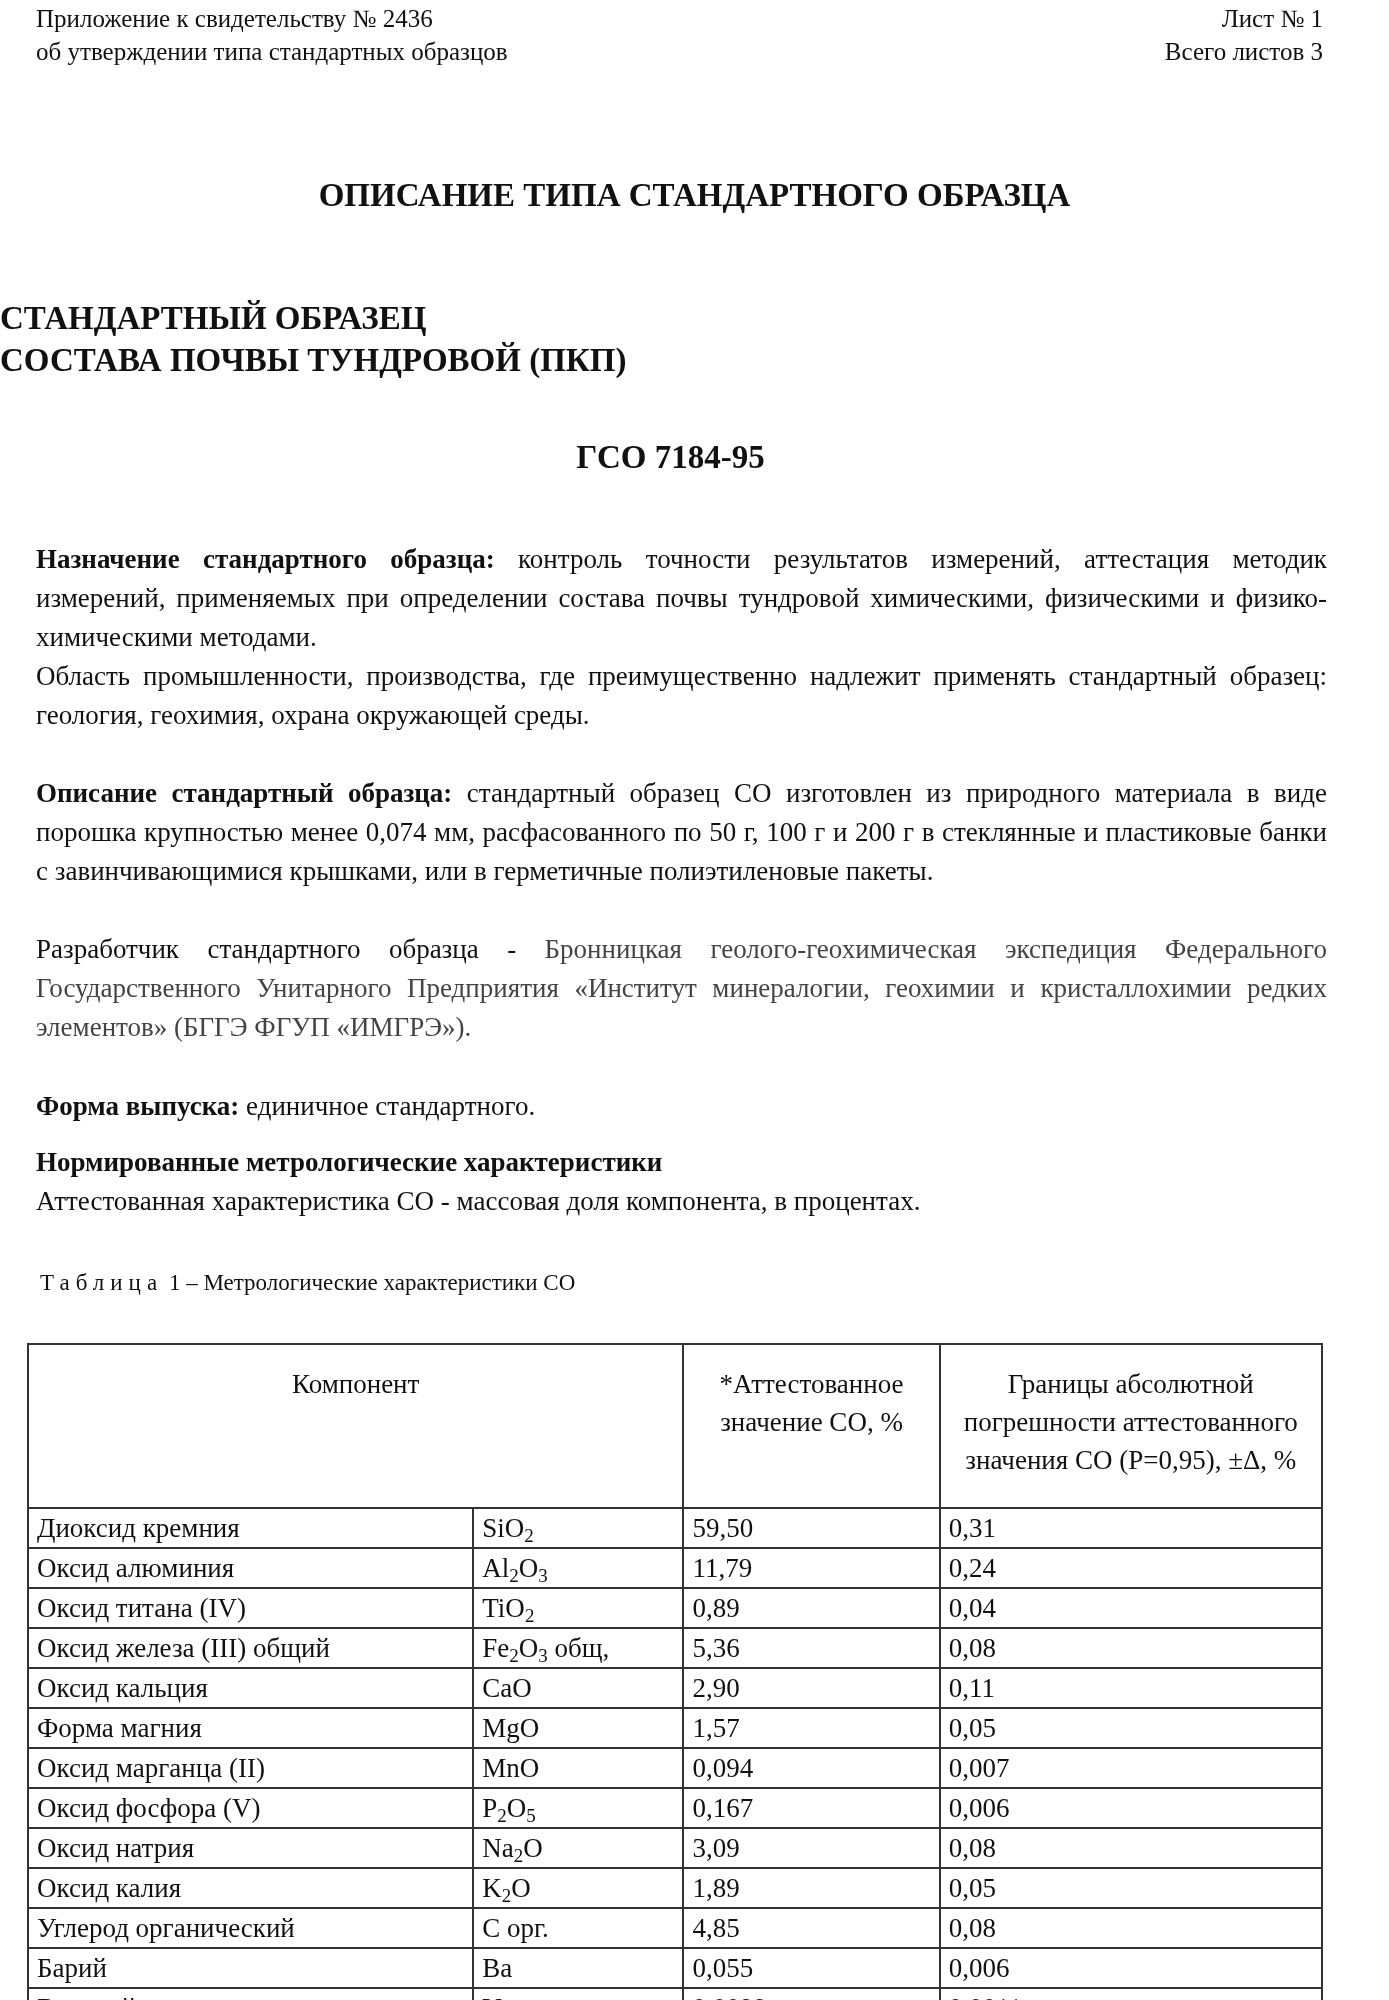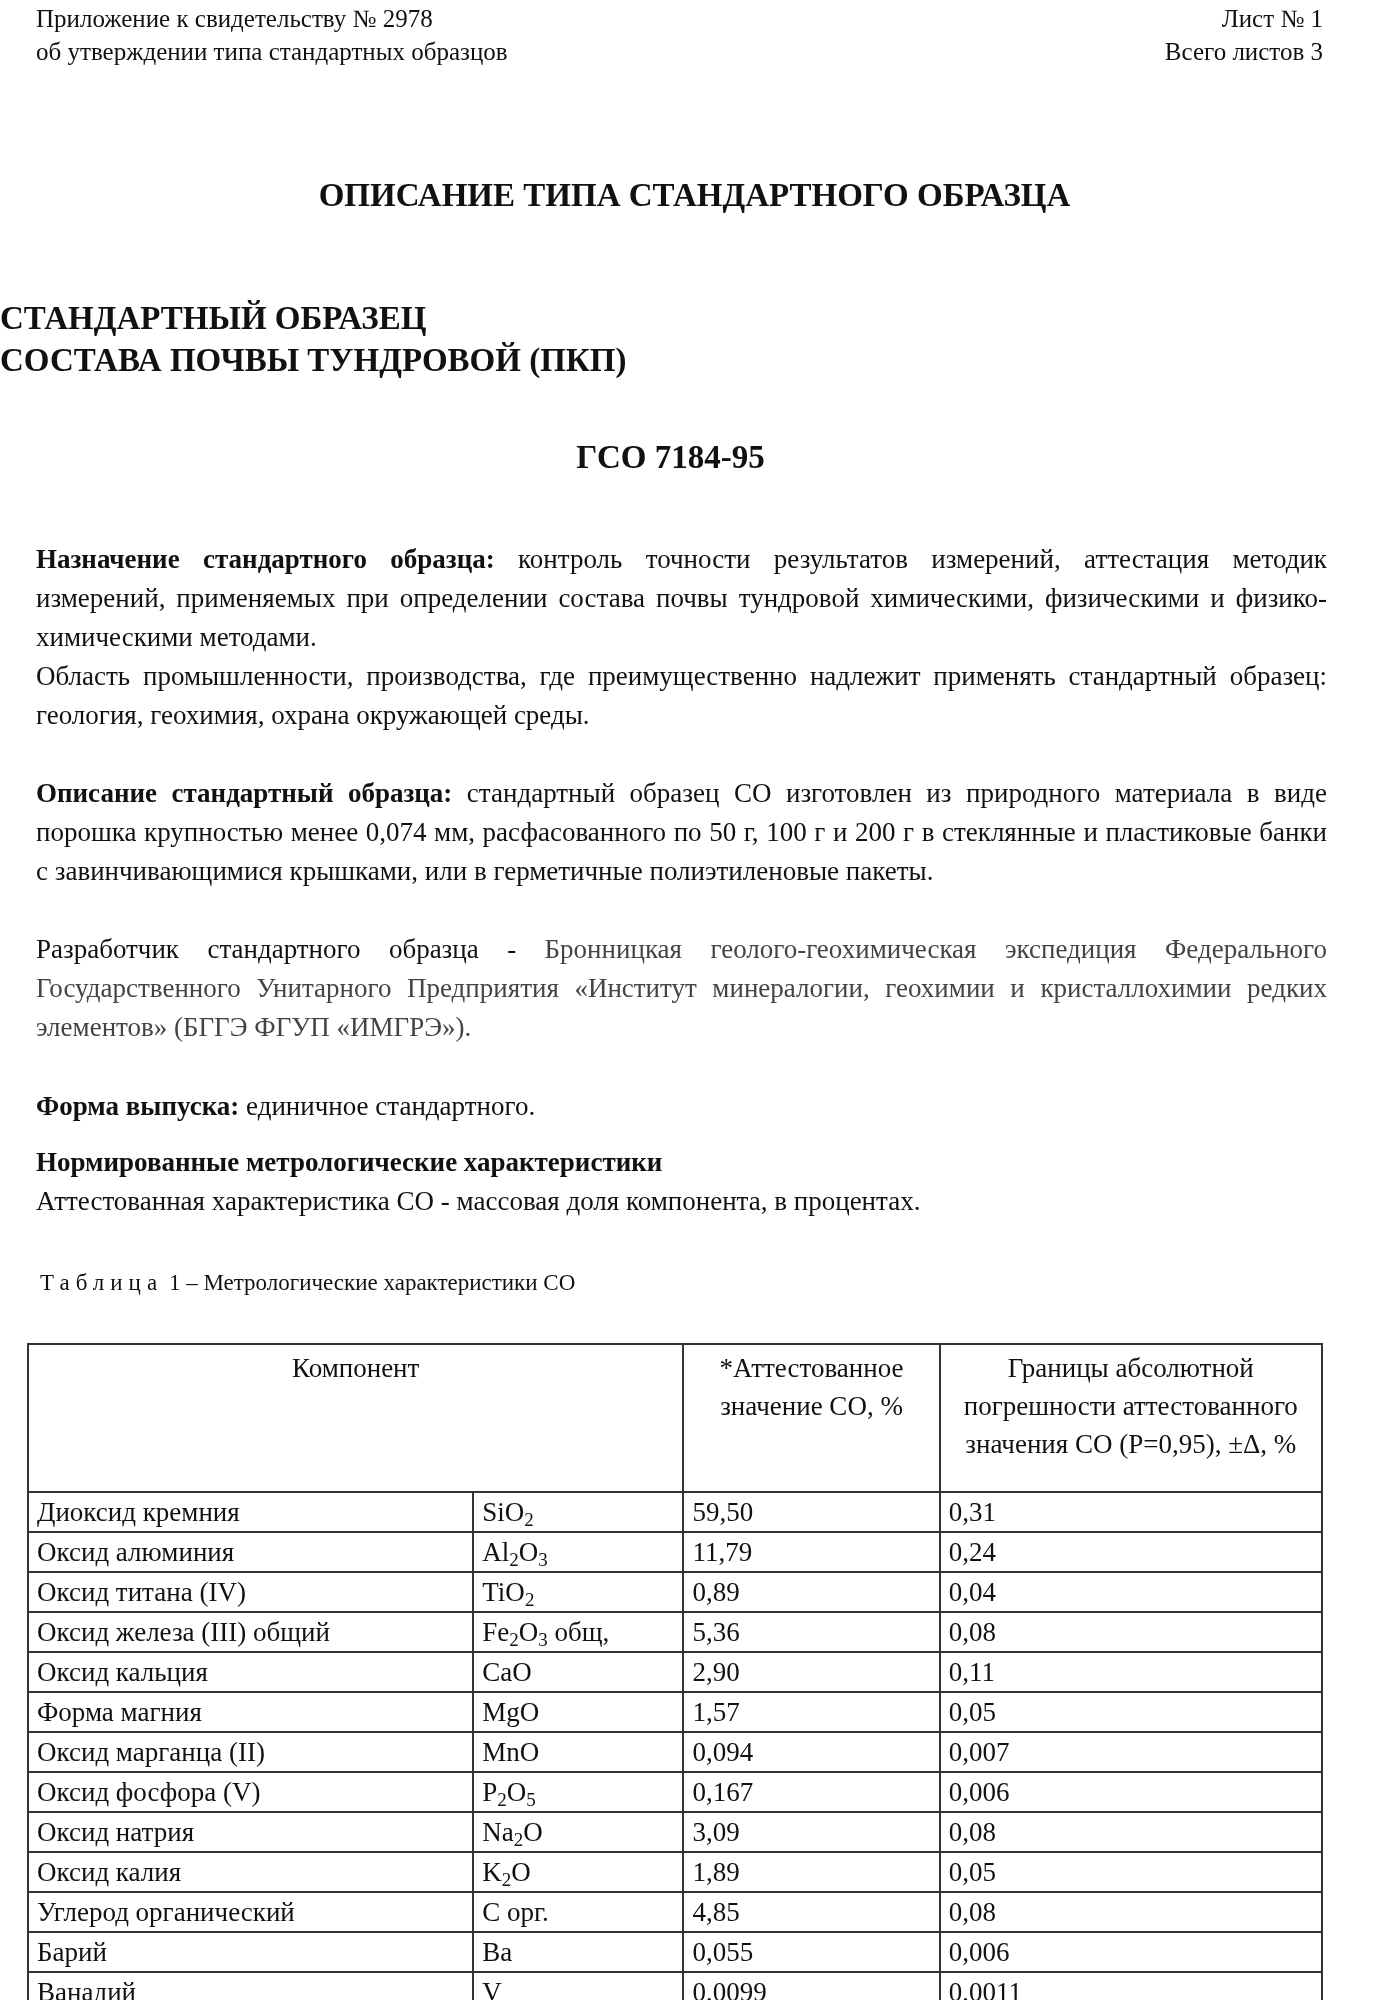--- a/index.html
+++ b/index.html
@@ -95,41 +95,41 @@
       font-size: 27px;
       line-height: 38px;
     }
     table.metro td, table.metro th {
       border: 2px solid #333333;
       padding: 0 8px;
       font-weight: normal;
       vertical-align: top;
     }
     table.metro th {
-      padding-top: 4px;
+      padding-top: 20px;
       padding-bottom: 2px;
     }
     table.metro td {
       height: 38px;
       vertical-align: middle;
     }
     .col-name { width: 424px; }
     .col-formula { width: 200px; }
     .col-value { width: 244px; }
     .col-err { width: 364px; }
     td.num { text-align: left; }
     sub { font-size: 19px; vertical-align: -5px; line-height: 0; }
   </style>
 </head>
 <body>
 
 <div class="page">
 
   <div class="hdr-left">
-    <div>Приложение к свидетельству № 2978</div>
+    <div>Приложение к свидетельству № 2436</div>
     <div>об утверждении типа стандартных образцов</div>
   </div>
   <div class="hdr-right">
     <div>Лист №  1</div>
     <div>Всего листов 3</div>
   </div>
 
   <div class="title-main">ОПИСАНИЕ ТИПА СТАНДАРТНОГО ОБРАЗЦА</div>
   <div class="title-sub">
     <div>СТАНДАРТНЫЙ ОБРАЗЕЦ</div>

